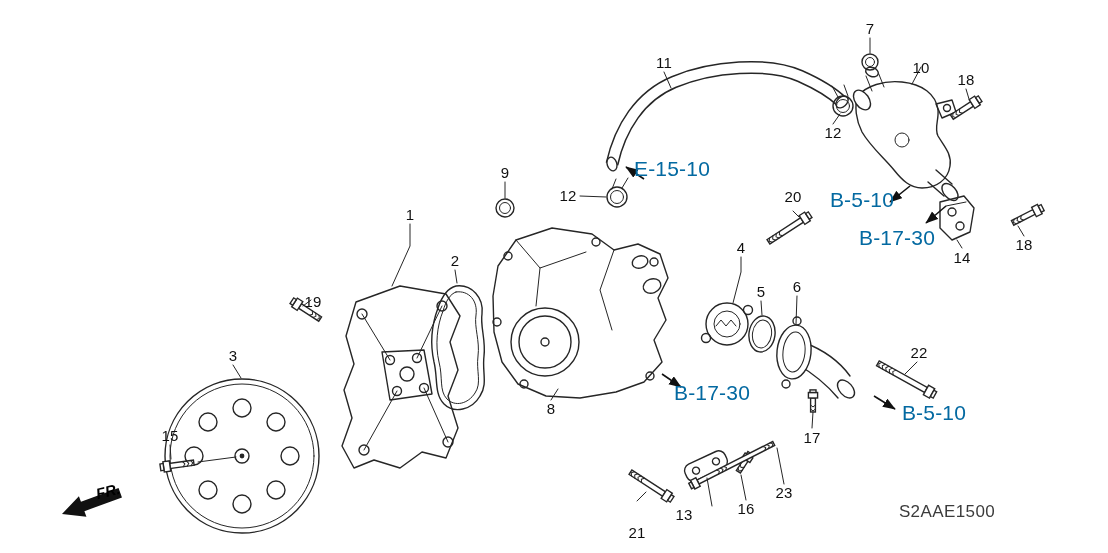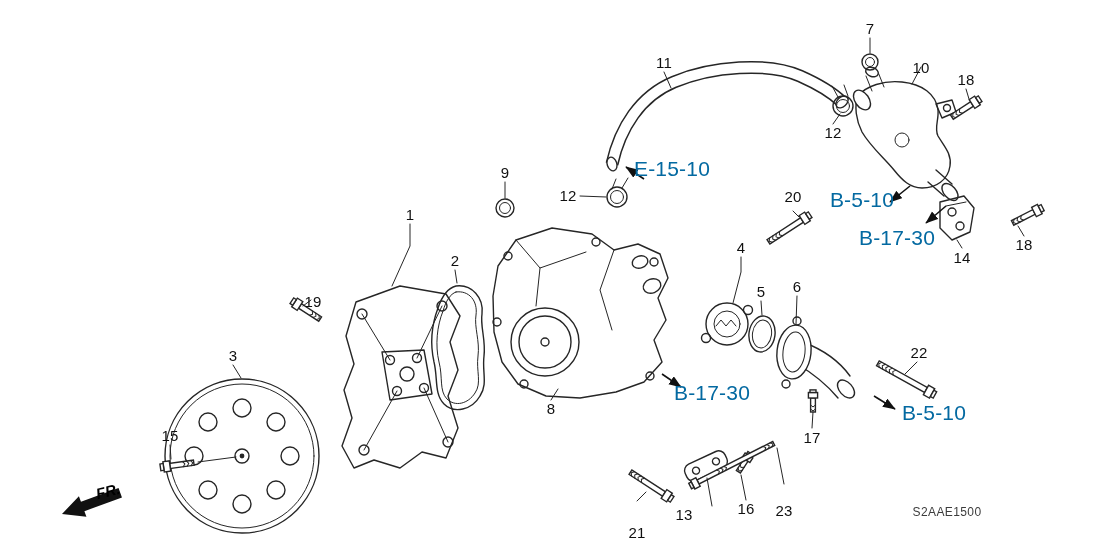--- a/index.html
+++ b/index.html
@@ -6,21 +6,21 @@
   html,body{background:#fff}
   .stage{position:relative;width:1108px;height:553px;background:#ffffff;overflow:hidden;
          font-family:"Liberation Sans",sans-serif;color:#111}
   .stage svg{position:absolute;left:0;top:0}
   .callout{position:absolute;transform:translate(-50%,-50%);font-size:15px;line-height:1;
            color:#101010;white-space:nowrap;letter-spacing:.2px}
   .refcode{position:absolute;transform:translate(-50%,-50%);font-size:21px;line-height:1;
            font-weight:400;color:#0369a1;white-space:nowrap;letter-spacing:.2px}
   .frlabel{position:absolute;transform:translate(-50%,-50%) rotate(-14deg);font-size:15px;
            font-weight:700;font-style:italic;color:#000;white-space:nowrap}
-  .diagcode{position:absolute;transform:translate(-50%,-50%);font-size:12px;color:#3c3c3c;
+  .diagcode{position:absolute;transform:translate(-50%,-50%);font-size:17px;color:#3c3c3c;
             letter-spacing:.4px;white-space:nowrap}
   .ln{fill:none;stroke:#262626;stroke-width:1.4;stroke-linejoin:round;stroke-linecap:round}
   .thin{stroke-width:1}
   .wh{fill:#fff;stroke:#262626;stroke-width:1.4}
   .arrowln{fill:none;stroke:#111;stroke-width:1.6}
 </style>
 </head>
 <body>
 
 <div class="stage">
@@ -277,21 +277,21 @@
   <div class="callout" style="left:797px;top:286px">6</div>
   <div class="callout" style="left:313px;top:301px">19</div>
   <div class="callout" style="left:233px;top:355px">3</div>
   <div class="callout" style="left:919px;top:352px">22</div>
   <div class="callout" style="left:551px;top:408px">8</div>
   <div class="callout" style="left:170px;top:435px">15</div>
   <div class="callout" style="left:812px;top:437px">17</div>
   <div class="callout" style="left:637px;top:532px">21</div>
   <div class="callout" style="left:684px;top:514px">13</div>
   <div class="callout" style="left:746px;top:508px">16</div>
-  <div class="callout" style="left:784px;top:510px">23</div>
+  <div class="callout" style="left:784px;top:492px">23</div>
 
   <div class="refcode" style="left:672px;top:168px">E-15-10</div>
   <div class="refcode" style="left:862px;top:199px">B-5-10</div>
   <div class="refcode" style="left:897px;top:237px">B-17-30</div>
   <div class="refcode" style="left:712px;top:392px">B-17-30</div>
   <div class="refcode" style="left:934px;top:412px">B-5-10</div>
 
   <div class="frlabel" style="left:108px;top:491px">FR.</div>
   <div class="diagcode" style="left:947px;top:512px">S2AAE1500</div>
 

